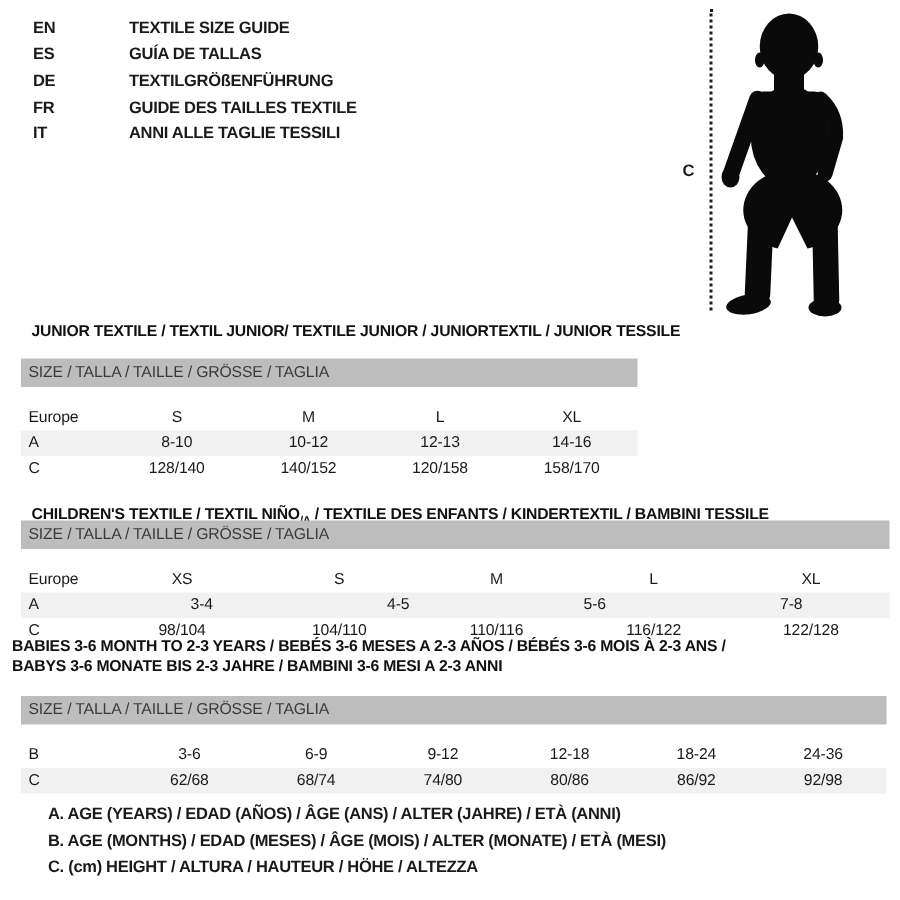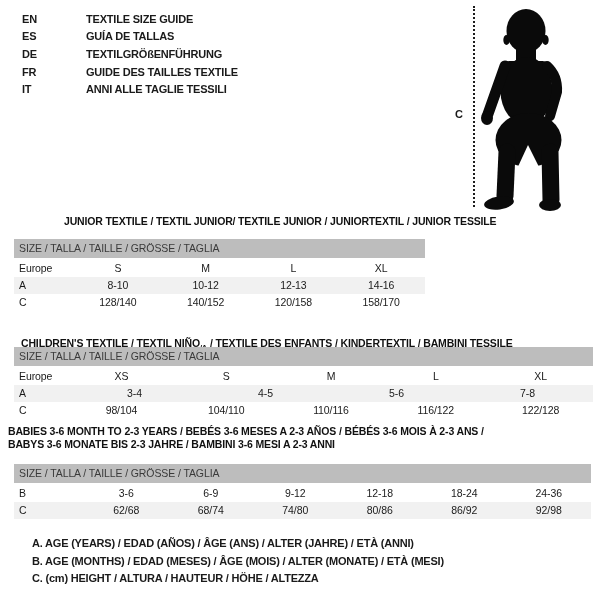--- a/index.html
+++ b/index.html
@@ -16,21 +16,21 @@
   .lang-text{font-weight:bold;font-size:11px;letter-spacing:-0.2px;white-space:nowrap;}
   
   .height-line{left:473px;top:6px;height:201px;width:0;border-left:2px dotted #1c1c1c;}
   .height-label{left:455px;top:108px;font-weight:bold;font-size:11px;}
   
   .sec-title{font-weight:bold;font-size:10.5px;letter-spacing:-0.15px;color:#111;white-space:nowrap;line-height:13px;}
   .sec-title sub{font-size:7.5px;}
   
   .size-table{position:absolute;}
   .size-bar{height:19px;background:#bdbdbd;color:#3a3a3a;font-size:10.5px;line-height:19px;
-            padding-left:5px;box-sizing:border-box;margin-bottom:2px;letter-spacing:-0.1px;}
+            padding-left:5px;box-sizing:border-box;margin-bottom:12px;letter-spacing:-0.1px;}
   .trow{display:flex;height:17px;line-height:17px;font-size:10.5px;color:#1a1a1a;letter-spacing:-0.1px;}
   .trow.shaded{background:#f1f1f1;}
   .trow .lbl{padding-left:5px;box-sizing:border-box;text-align:left;}
   .t1 .lbl{width:60px;}
   .t2 .lbl{width:55px;}
   .t3 .lbl{width:70px;}
   .trow .val{flex:1;text-align:center;}
   
   .legend{left:32px;top:535px;}
   .legend-row{height:17.5px;line-height:17.5px;font-weight:bold;font-size:11px;letter-spacing:-0.2px;white-space:nowrap;}
@@ -79,21 +79,21 @@
 
   <ellipse cx="50.5" cy="136" rx="33" ry="27" fill="#0a0a0a"></ellipse>
   <polygon points="50,141 38,167 63,167" fill="#ffffff"></polygon>
 
   <path d="M29 148 L27 192" stroke="#0a0a0a" stroke-width="17" stroke-linecap="round" fill="none"></path>
   <path d="M72 148 L73 196" stroke="#0a0a0a" stroke-width="17" stroke-linecap="round" fill="none"></path>
   <ellipse cx="21" cy="199" rx="15" ry="6.5" transform="rotate(-8 21 199)" fill="#0a0a0a"></ellipse>
   <ellipse cx="72" cy="201" rx="11" ry="6" fill="#0a0a0a"></ellipse>
 </svg>
 
-<div class="abs sec-title" style="left:21px;top:215px;margin-left:43px;">JUNIOR TEXTILE / TEXTIL JUNIOR/ TEXTILE JUNIOR / JUNIORTEXTIL / JUNIOR TESSILE</div>
+<div class="abs sec-title" style="left:21px;top:215px;">JUNIOR TEXTILE / TEXTIL JUNIOR/ TEXTILE JUNIOR / JUNIORTEXTIL / JUNIOR TESSILE</div>
 <div class="size-table t1" style="left:14px;top:239px;width:411px;">
   <div class="size-bar">SIZE / TALLA / TAILLE / GRÖSSE / TAGLIA</div>
   <div class="trow">
     <span class="lbl">Europe</span>
     <span class="val">S</span>
     <span class="val">M</span>
     <span class="val">L</span>
     <span class="val">XL</span>
   </div>
   <div class="trow shaded">

